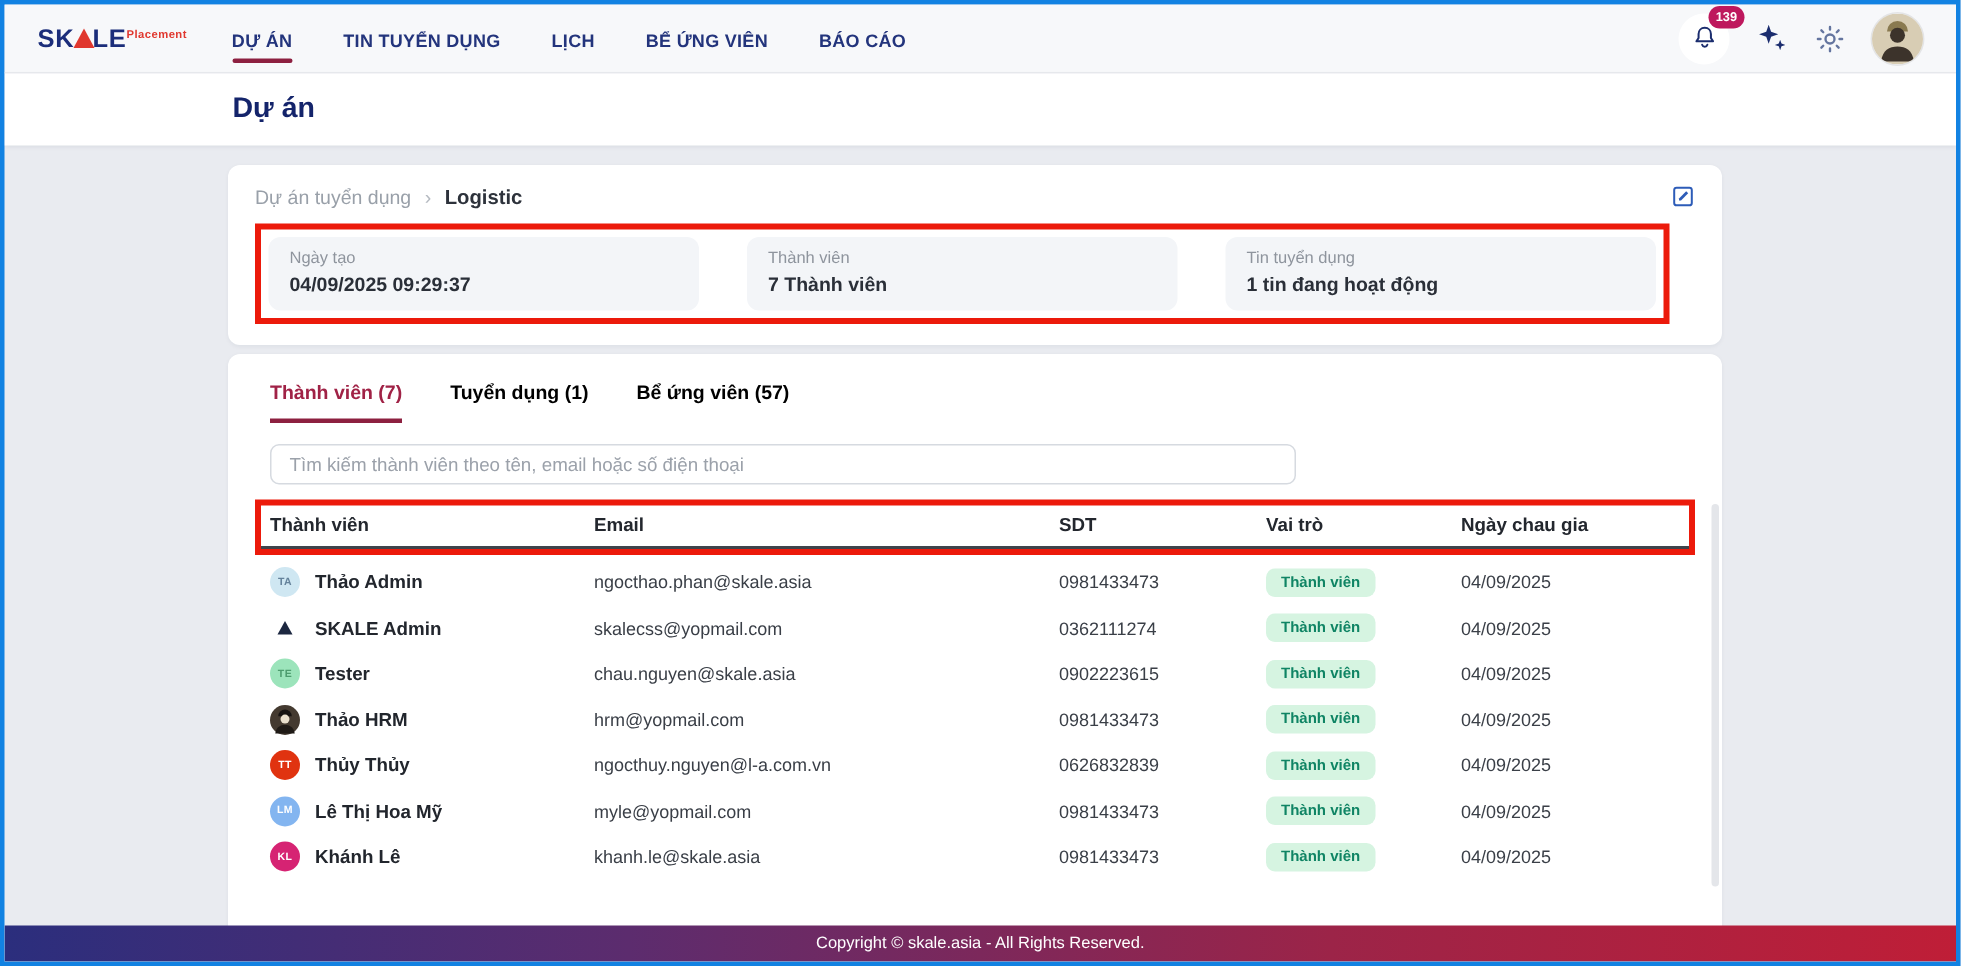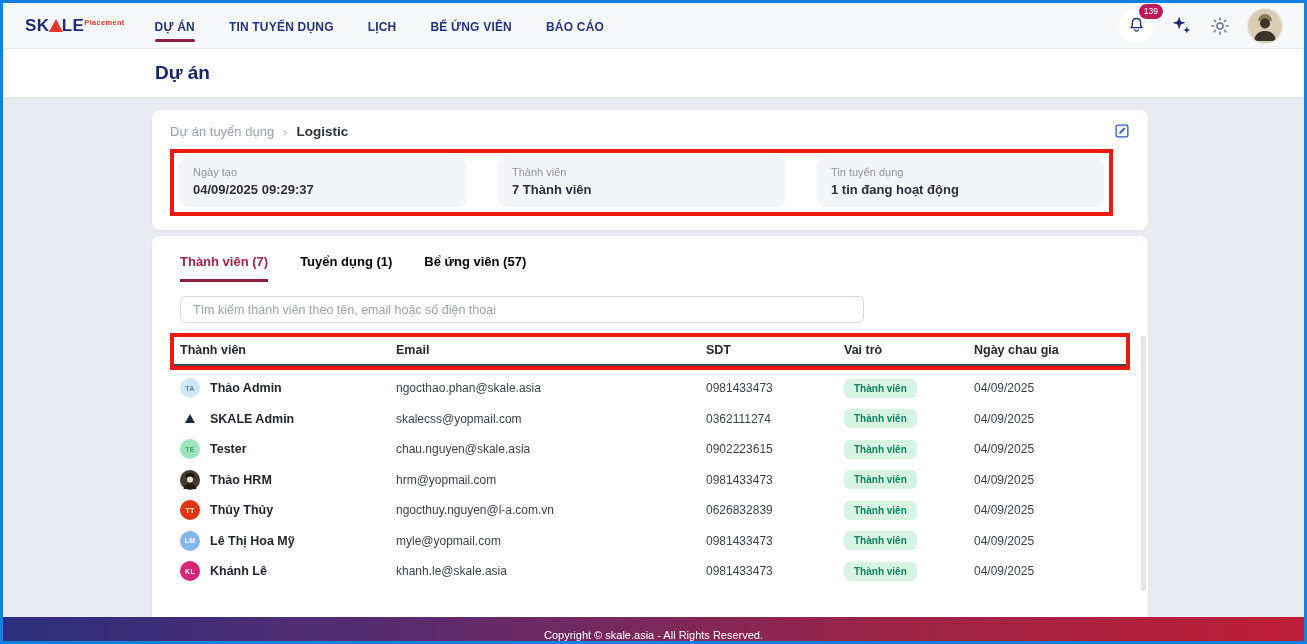--- a/index.html
+++ b/index.html
@@ -29,21 +29,21 @@
   }
   .nav-item.active::after {
     content:""; position:absolute; left:0; right:0; bottom:4px; height:3px;
     background:#8d2040; border-radius:2px;
   }
   .top-actions { margin-left: auto; display: flex; align-items: center; gap: 18px; }
   .bell-wrap { position: relative; width: 34px; height: 34px; background:#fff; border-radius: 50%;
     display:flex; align-items:center; justify-content:center; cursor:pointer; }
   .badge {
     position: absolute; top: -5px; right: -10px; background: #be185d; color: #fff;
-    font-size: 8.5px; font-weight: 400; padding: 2.5px 5px; border-radius: 9px; min-width: 18px; 
+    font-size: 8.5px; font-weight: 700; padding: 2.5px 5px; border-radius: 9px; min-width: 18px; 
   }
   .icon-btn { cursor: pointer; display:flex; align-items:center; }
   .avatar-top { width: 34px; height: 34px; border-radius: 50%; overflow:hidden; cursor:pointer;
     box-shadow: 0 0 0 1px rgba(0,0,0,.08); }
 
   
   .titlebar { height: 48px; background: #fff; display: flex; align-items: center;
     box-shadow: 0 1px 3px rgba(20,30,60,.07); position: relative; z-index: 2; }
   .page-title { margin-left: 152px; font-size: 19px; font-weight: 800; color: #14246b; }
 
@@ -101,21 +101,21 @@
   .mini-tri { width:0; height:0; border-left:5px solid transparent; border-right:5px solid transparent; border-bottom:9px solid #1c2740; }
   .role-badge { display: inline-block; background: #d6f4e1; color: #0f8464;
     font-size: 10px; font-weight: 700; padding: 4px 10px; border-radius: 6px; }
   .scrollbar { position: absolute; right: 2px; top: 100px; width: 5px; height: 255px;
     background: #e4e6ea; border-radius: 3px; }
 
   
   .footer {
     position: absolute; left: 0; right: 0; bottom: 0; height: 24px;
     background: linear-gradient(90deg, #2b2e7d 0%, #5c2c6e 32%, #9c2448 68%, #bf1e37 100%);
-    color: #fff; font-size: 11px; display: flex; align-items: flex-end; justify-content: center;
+    color: #fff; font-size: 11px; display: flex; align-items: center; justify-content: center;
   }
 </style>
 </head>
 <body>
 
 <div class="topbar">
   <div class="logo">
     <div class="logo-brand">
       <span>SK</span>
       <span class="logo-tri"></span>

